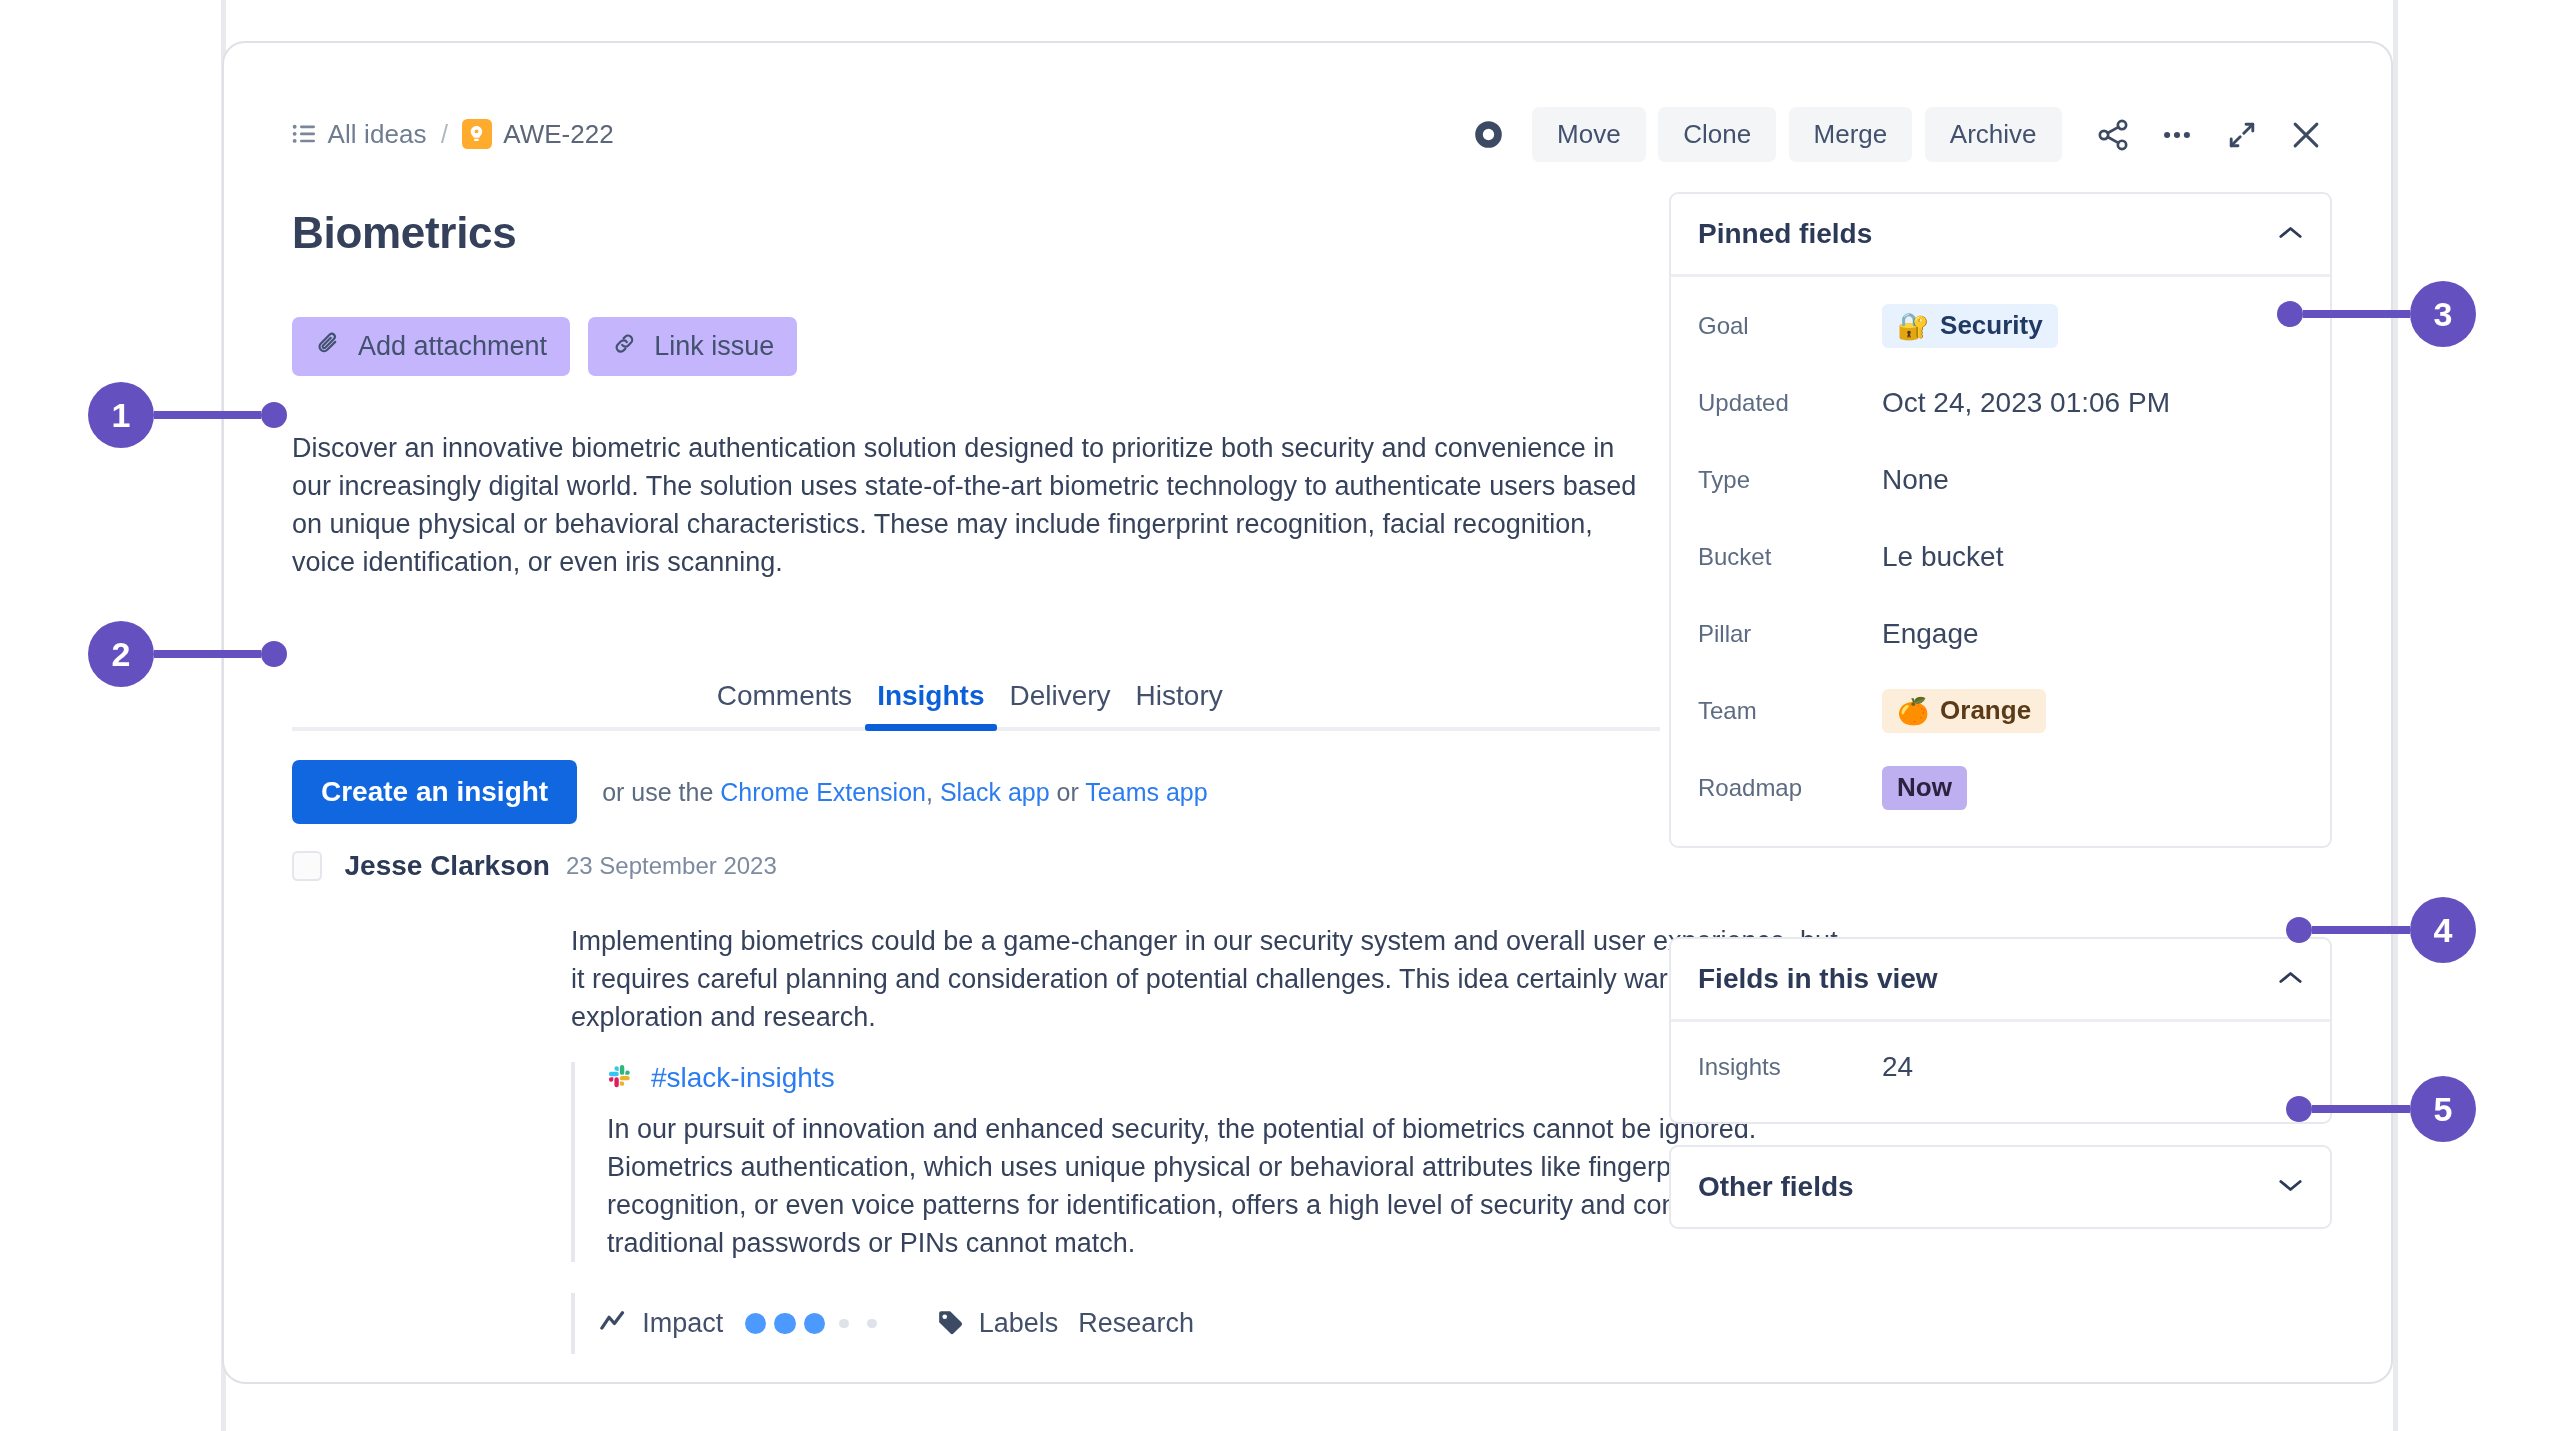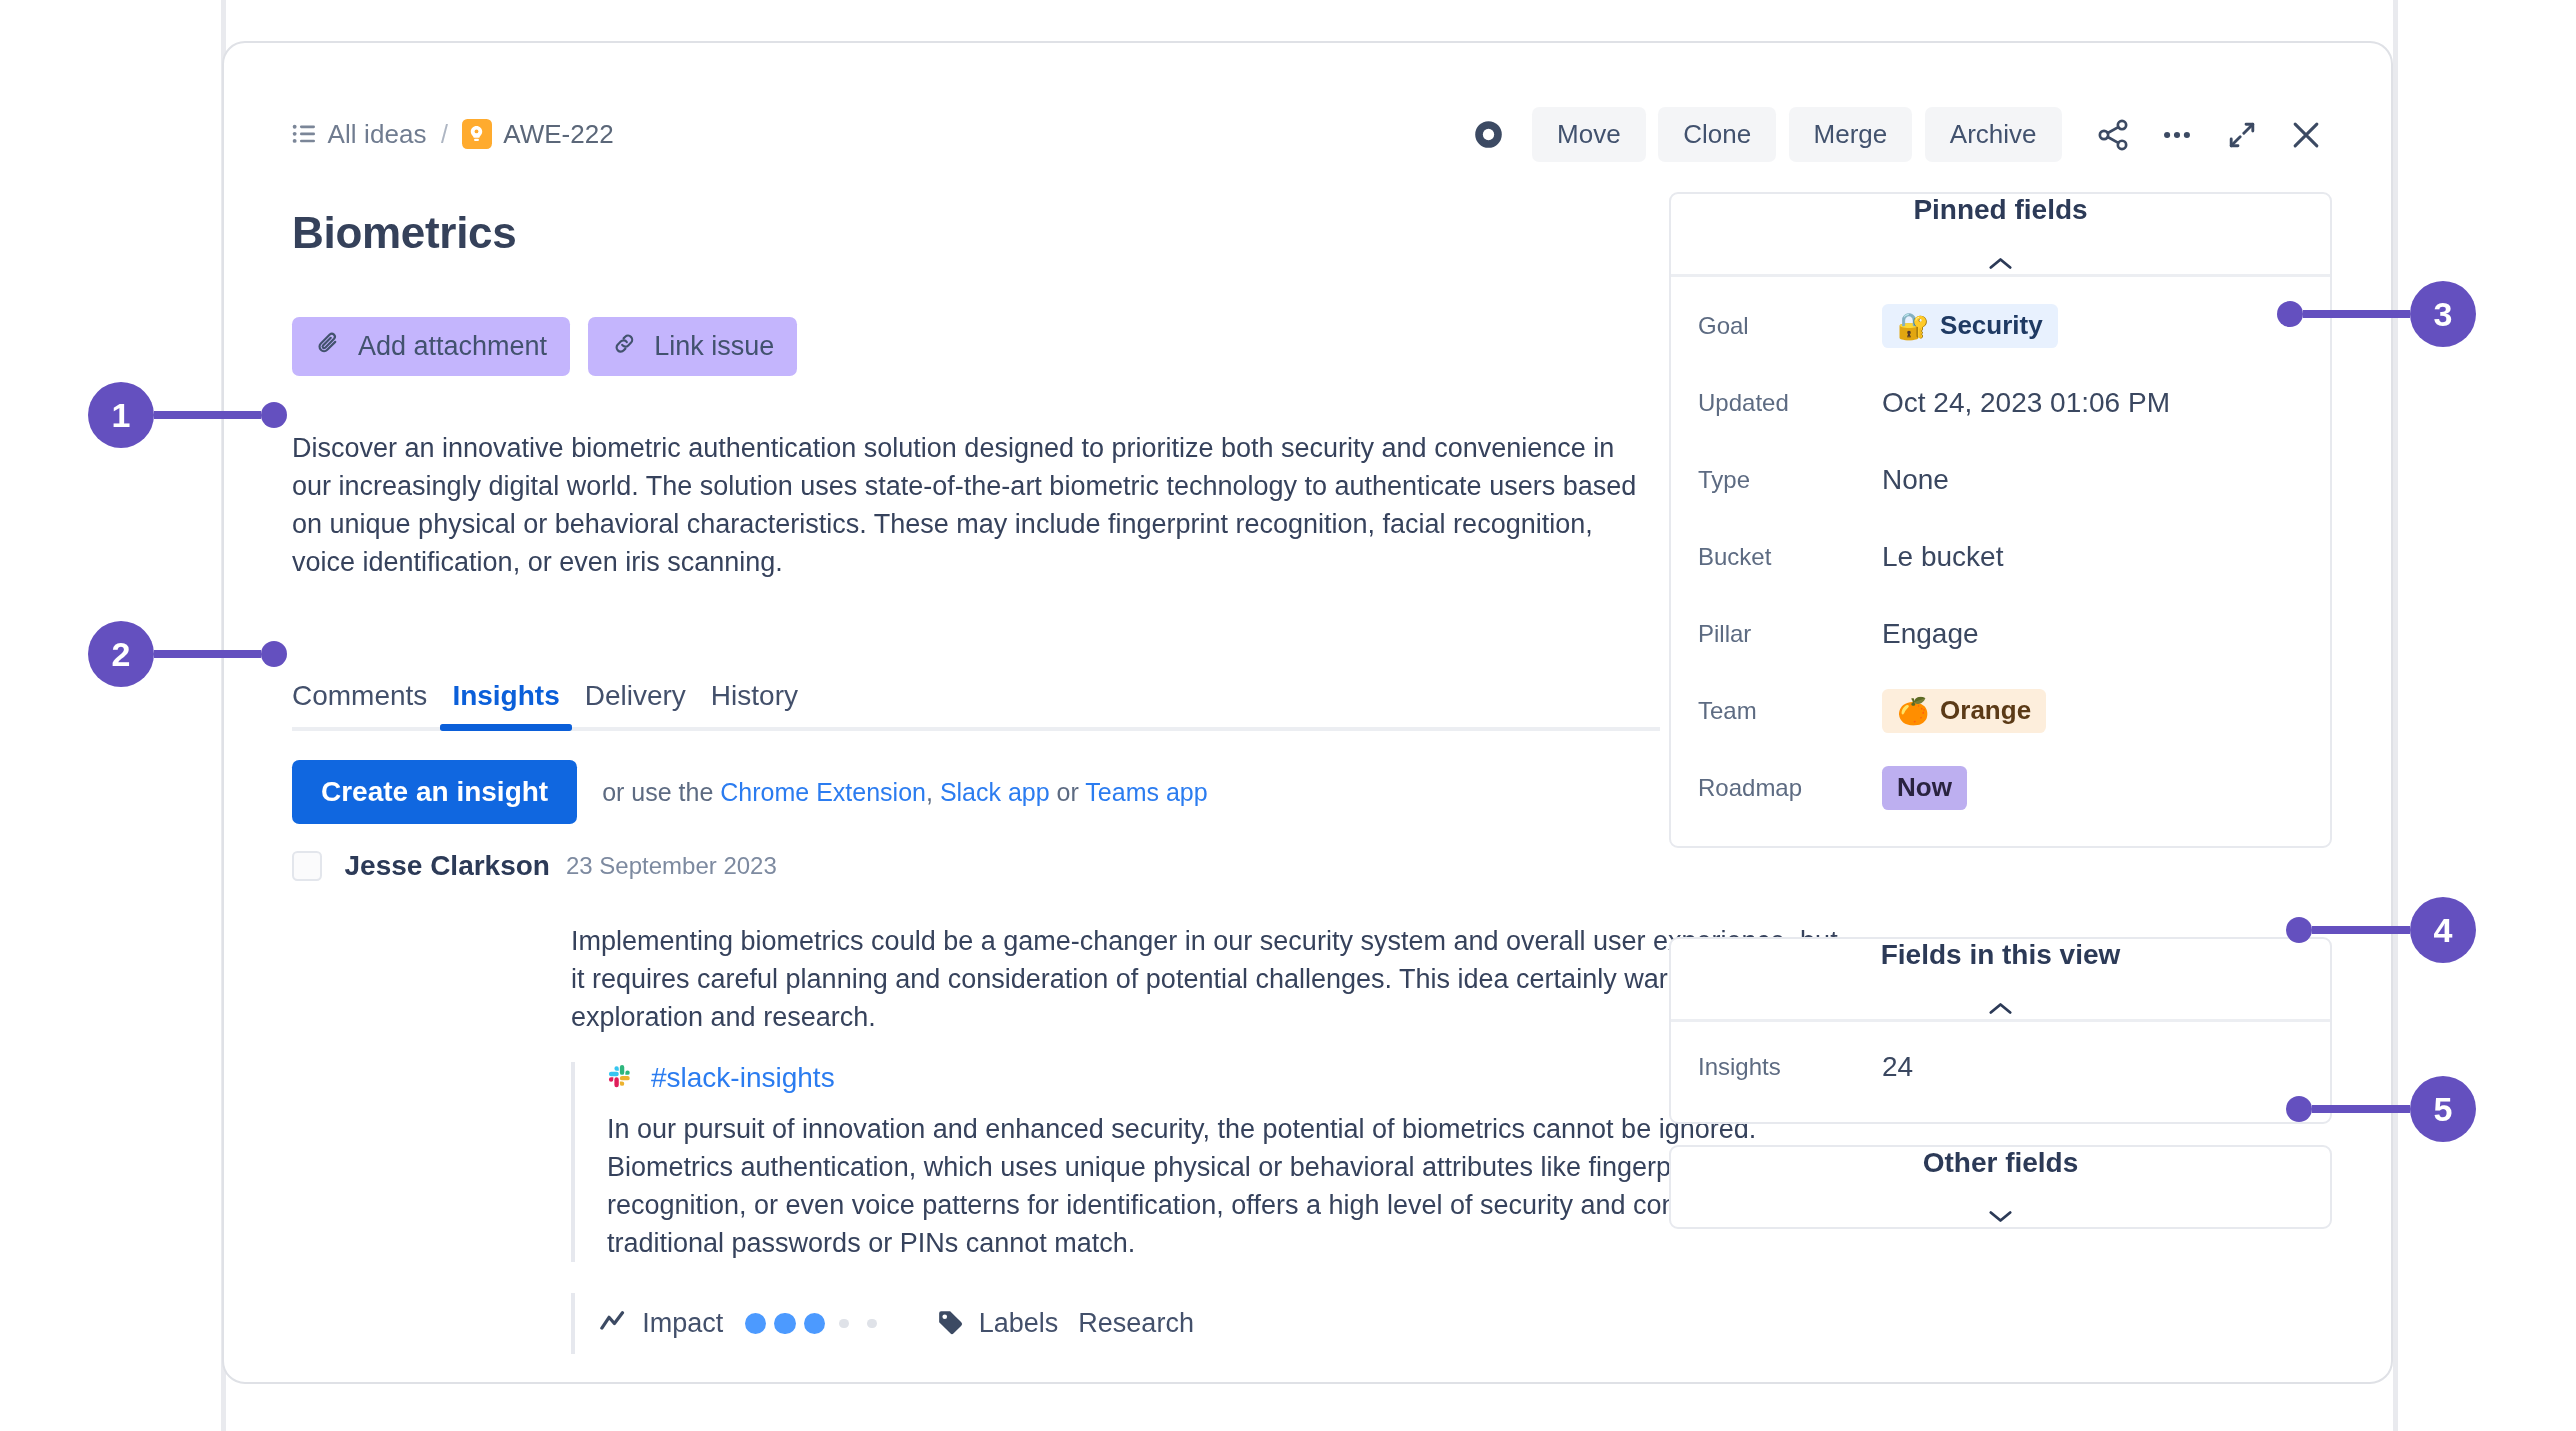--- a/index.html
+++ b/index.html
@@ -97,21 +97,21 @@
     position: absolute; right: 114px; top: 549px;
     height: 57px; padding: 0 23px;
     background: #f4f5f7; border: none; border-radius: 7.2px;
     display: flex; align-items: center; gap: 16px;
     font-family: "Liberation Sans", sans-serif;
     font-size: 27px; color: #46516b; cursor: pointer; white-space: nowrap;
   }
 
   
   .tabs-wrap { position: absolute; left: 68px; top: 637px; width: 1368px; }
-  .tabs { display: flex; gap: 0; align-items: flex-end; }
+  .tabs { display: flex; gap: 0; align-items: flex-end; justify-content: center; }
   .tab {
     font-size: 28px; color: #43506b; padding: 0 12.5px 15px 12.5px;
     cursor: pointer; position: relative; white-space: nowrap;
   }
   .tab:first-child { padding-left: 0; }
   .tab.active { color: #0b5fd9; font-weight: bold; }
   .tab.active::after {
     content: ""; position: absolute; left: 0; right: 0; bottom: -3.6px;
     height: 6.3px; background: #0b5fd9; border-radius: 2.7px;
   }
@@ -172,21 +172,21 @@
   .foot-link { font-size: 27px; color: #43506b; margin-left: 20px; cursor: pointer; white-space: nowrap; }
 
   
   .panel {
     position: absolute; right: 59px;
     width: 663px; background: #fff;
     border: 2.7px solid #e7e9ee; border-radius: 9px;
   }
   .panel-head {
     height: 80px; display: flex; align-items: center; justify-content: space-between;
-    padding: 0 27px 0 27px; cursor: pointer; flex-direction: column;
+    padding: 0 27px 0 27px; cursor: pointer;
   }
   .panel-title { font-size: 28px; font-weight: bold; color: #2c3a57; }
   .panel-divider { height: 2.7px; background: #eceef2; }
   .panel-body { padding: 10.7px 27px 19.7px 27px; }
 
   .field-row { display: flex; align-items: center; min-height: 77px; }
   .field-label { width: 184px; font-size: 24px; color: #5d6b82; flex: 0 0 184px; }
   .field-value { font-size: 28px; color: #3a4760; }
   .tagpill {
     display: inline-flex; align-items: center; gap: 10.7px;

